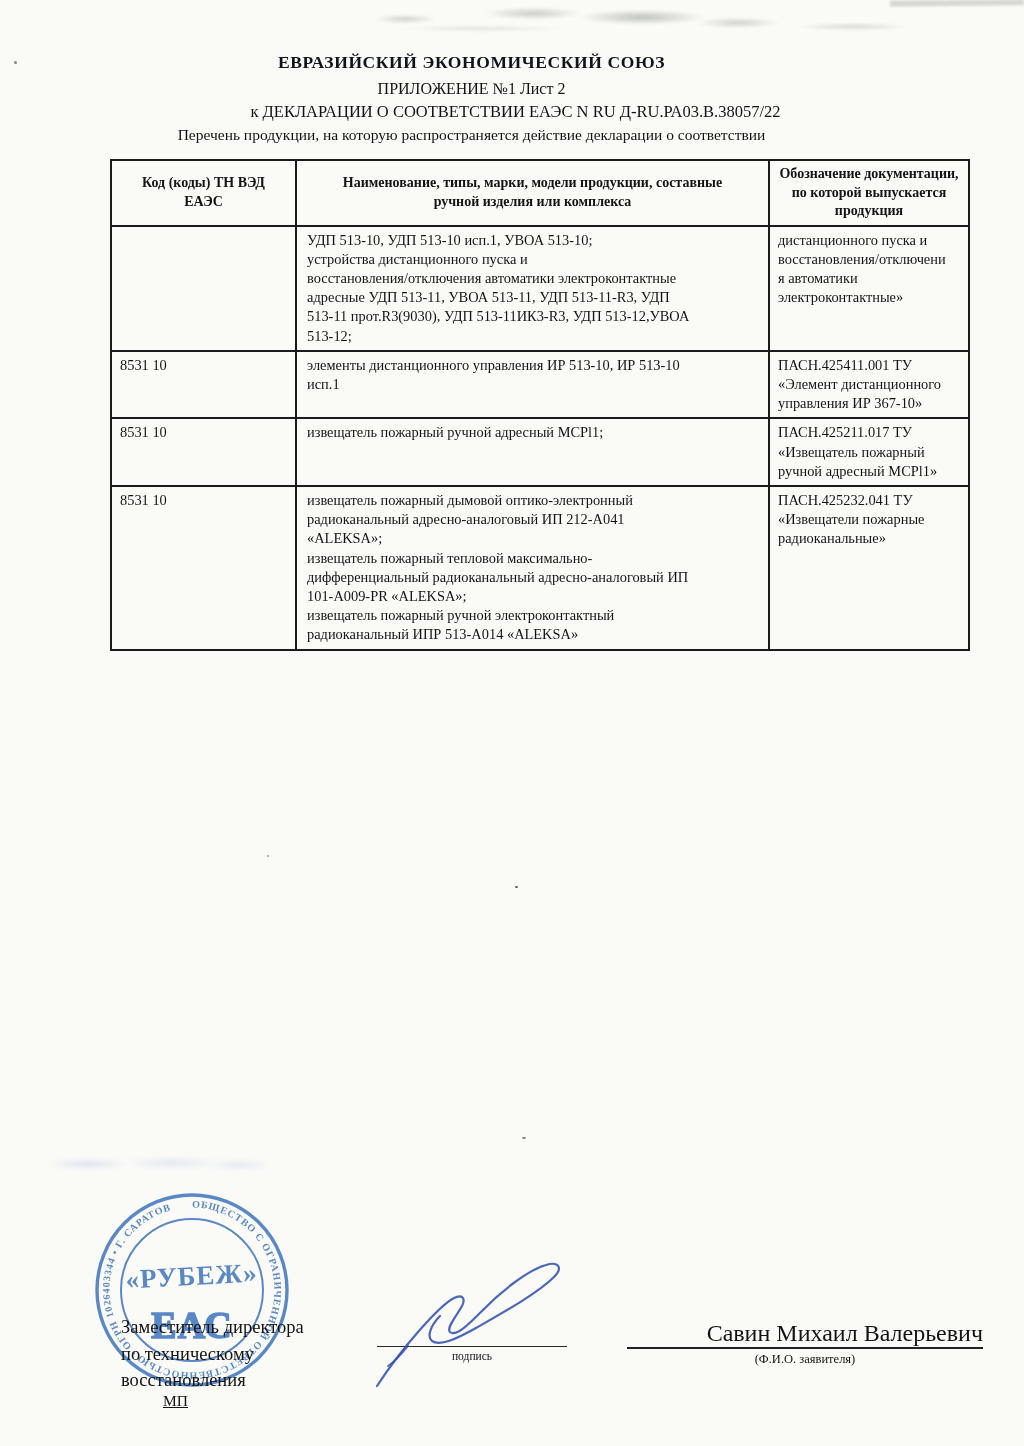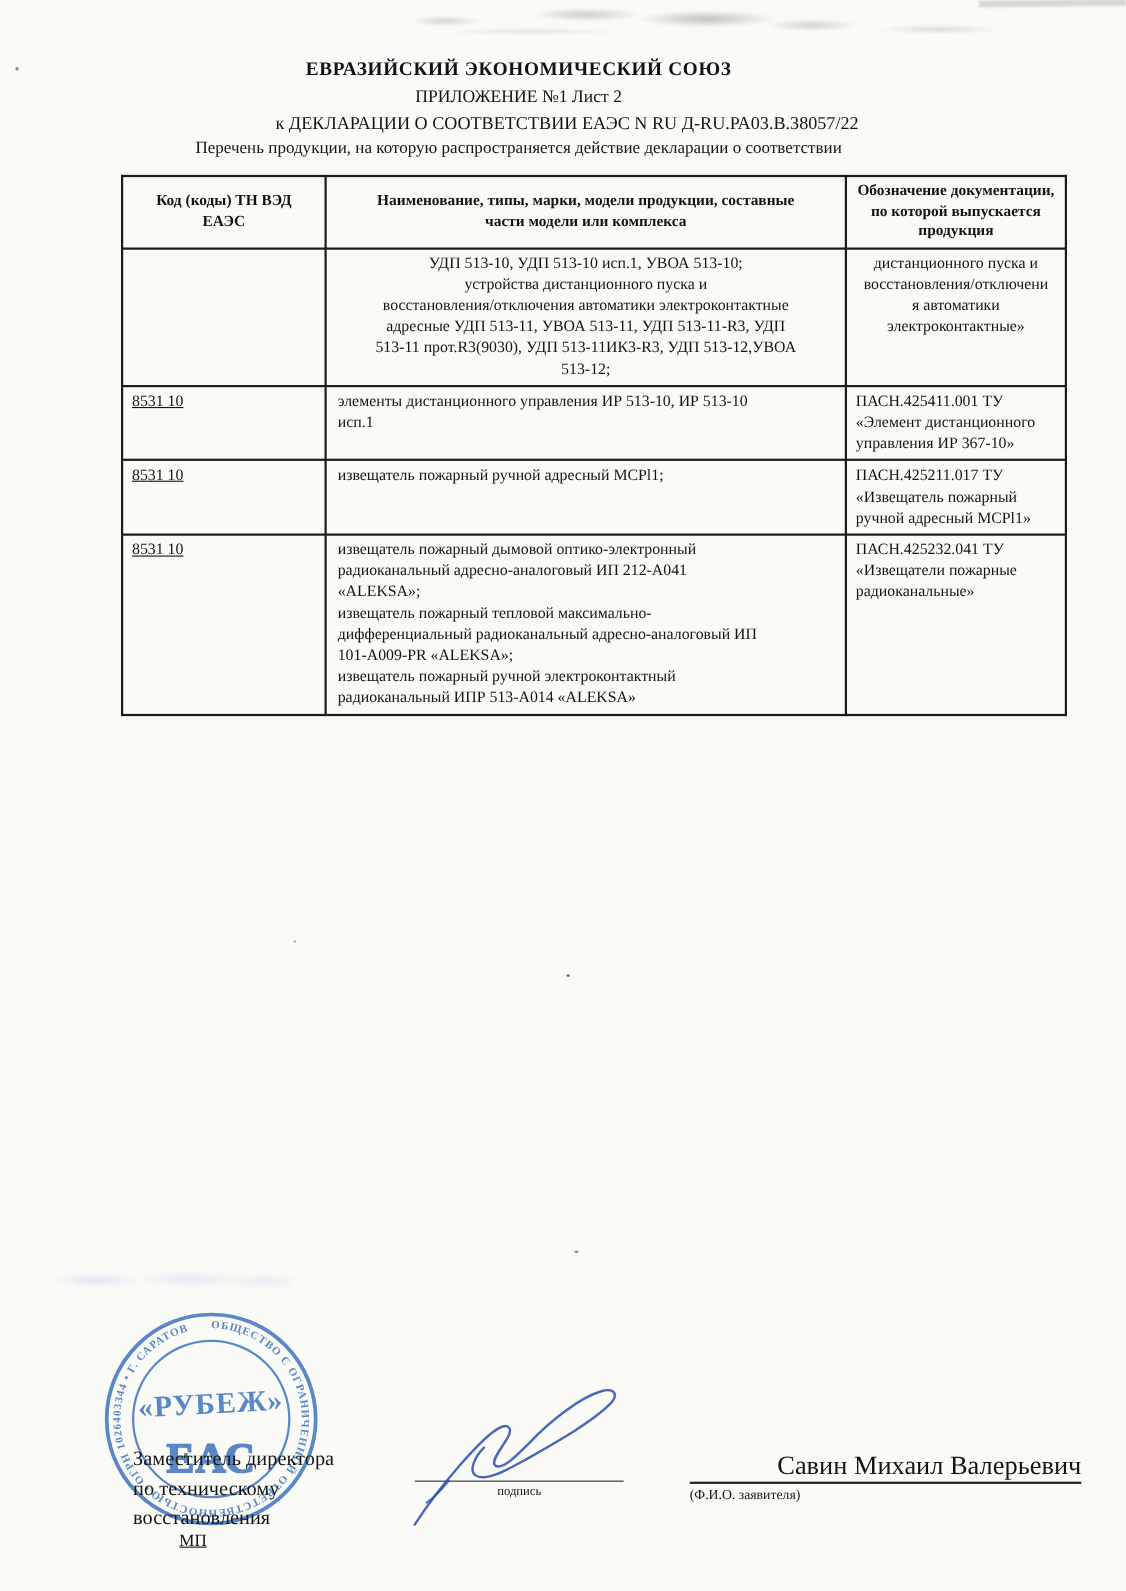--- a/index.html
+++ b/index.html
@@ -36,39 +36,39 @@
   .hdr-decl{top:102px;font-size:16.5px;padding-left:44px;}
   .hdr-caption{top:126px;font-size:15.5px;}
 
   
   table.products{position:absolute;left:110px;top:159px;width:858px;border-collapse:collapse;
     table-layout:fixed;}
   table.products th, table.products td{border:2px solid #1b1b1b;vertical-align:top;
     font-size:14.4px;line-height:19.2px;}
   table.products th{font-weight:bold;text-align:center;vertical-align:middle;
     font-size:14px;line-height:18.5px;padding:4px 6px;}
-  td.c-code{padding:4px 8px;text-decoration:underline;}
+  td.c-code{padding:4px 8px;}
   td.c-name{padding:4px 10px;}
   td.c-doc{padding:4px 8px;}
   .col1{width:185px;} .col2{width:473px;} .col3{width:200px;}
   .preline{white-space:pre-line;}
-  tr.hrow{height:56px;} tr.r0{height:116px;text-align:center;} tr.r1{height:58px;} tr.r2{height:58px;} tr.r3{height:162px;}
+  tr.hrow{height:56px;} tr.r0{height:116px;} tr.r1{height:58px;} tr.r2{height:58px;} tr.r3{height:162px;}
 
   
   .stamp{position:absolute;left:92px;top:1190px;width:200px;height:200px;z-index:1;opacity:.92;}
   .pos-text{position:absolute;left:121px;top:1314px;font-size:18.5px;line-height:26.5px;z-index:2;}
   .mp-mark{position:absolute;left:163px;top:1392px;font-size:15.5px;z-index:2;text-decoration:underline;}
 
   .sig-svg{position:absolute;left:352px;top:1248px;width:240px;height:140px;z-index:3;}
   .sig-line{position:absolute;left:377px;top:1346px;width:190px;border-top:1.6px solid #2c2c2c;z-index:2;}
   .sig-label{position:absolute;left:377px;top:1350px;width:190px;text-align:center;font-size:11.5px;z-index:2;}
 
   .fio-name{position:absolute;left:627px;top:1320px;width:356px;text-align:right;font-size:24px;z-index:2;}
   .fio-line{position:absolute;left:627px;top:1347px;width:356px;border-top:2px solid #222;z-index:2;}
-  .fio-label{position:absolute;left:627px;top:1352px;width:356px;font-size:12.5px;z-index:2;}
+  .fio-label{position:absolute;left:627px;top:1352px;width:356px;text-align:center;font-size:12.5px;z-index:2;}
 
   .stamp text{font-family:"Liberation Serif", serif;}
   .ring-text{font-size:10px;font-weight:bold;letter-spacing:.9px;fill:#4d7fc3;}
   .stamp-center{font-size:27px;font-weight:bold;fill:#4d7fc3;letter-spacing:1px;}
   .stamp-eac{font-family:"DejaVu Sans", sans-serif;font-size:38px;font-weight:bold;fill:#4d7fc3;
     stroke:#4d7fc3;stroke-width:1.6px;letter-spacing:1px;}
 </style>
 </head>
 <body>
 
@@ -89,21 +89,21 @@
   <colgroup>
     <col class="col1">
       <col class="col2">
       <col class="col3">
   </colgroup>
   <thead>
     <tr class="hrow">
       <th class="preline">Код (коды) ТН ВЭД
 ЕАЭС</th>
       <th class="preline">Наименование, типы, марки, модели продукции, составные
-части модели или комплекса</th>
+ручной изделия или комплекса</th>
       <th class="preline">Обозначение документации,
 по которой выпускается
 продукция</th>
     </tr>
   </thead>
   <tbody>
     <tr class="r0">
       <td class="c-code"></td>
       <td class="c-name preline">УДП 513-10, УДП 513-10 исп.1, УВОА 513-10;
 устройства дистанционного пуска и

